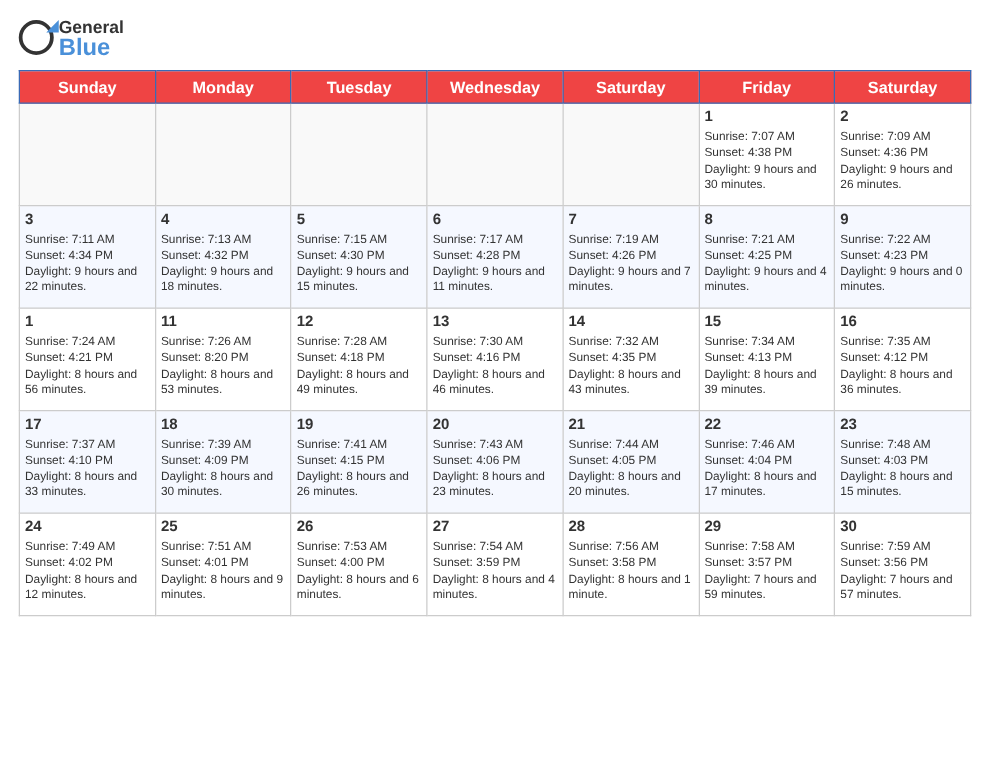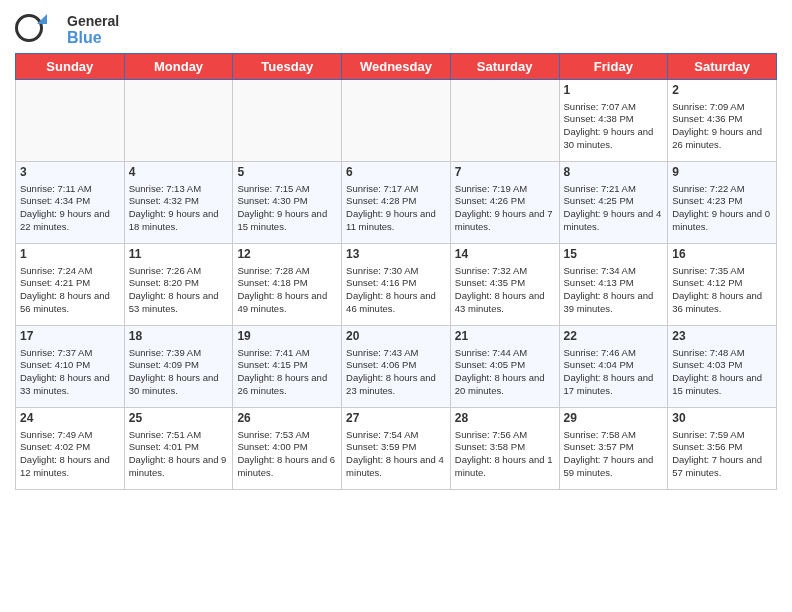--- a/index.html
+++ b/index.html
@@ -84,28 +84,28 @@
     tr:nth-child(even) td:not(.empty) {
       background: #f5f8ff;
     }
   </style>
 </head>
 <body>
 
 <div class="page">
   <div class="header-area">
     <div class="logo">
-  <div style="display:flex;align-items:center;gap:20px;">
+  <div style="display:flex;align-items:center;gap:0;">
     <div style="position:relative;width:32px;height:32px;">
       <div style="width:28px;height:28px;border:3px solid #333;border-radius:50%;position:absolute;top:0;left:0;"></div>
       <div style="position:absolute;top:0;right:0;width:0;height:0;border-left:10px solid transparent;border-bottom:10px solid #4a90d9;"></div>
     </div>
     <div style="line-height:1.1;">
       <div style="font-size:14px;font-weight:bold;color:#333;">General</div>
-      <div style="font-size:16px;font-weight:bold;color:#4a90d9;">Blue</div>
+      <div style="font-size:19px;font-weight:bold;color:#4a90d9;">Blue</div>
     </div>
   </div>
 </div>
     <div class="title-area">
       <div class="month-title"></div>
       <div class="location-title"></div>
     </div>
   </div>
 
   <table class="calendar">

